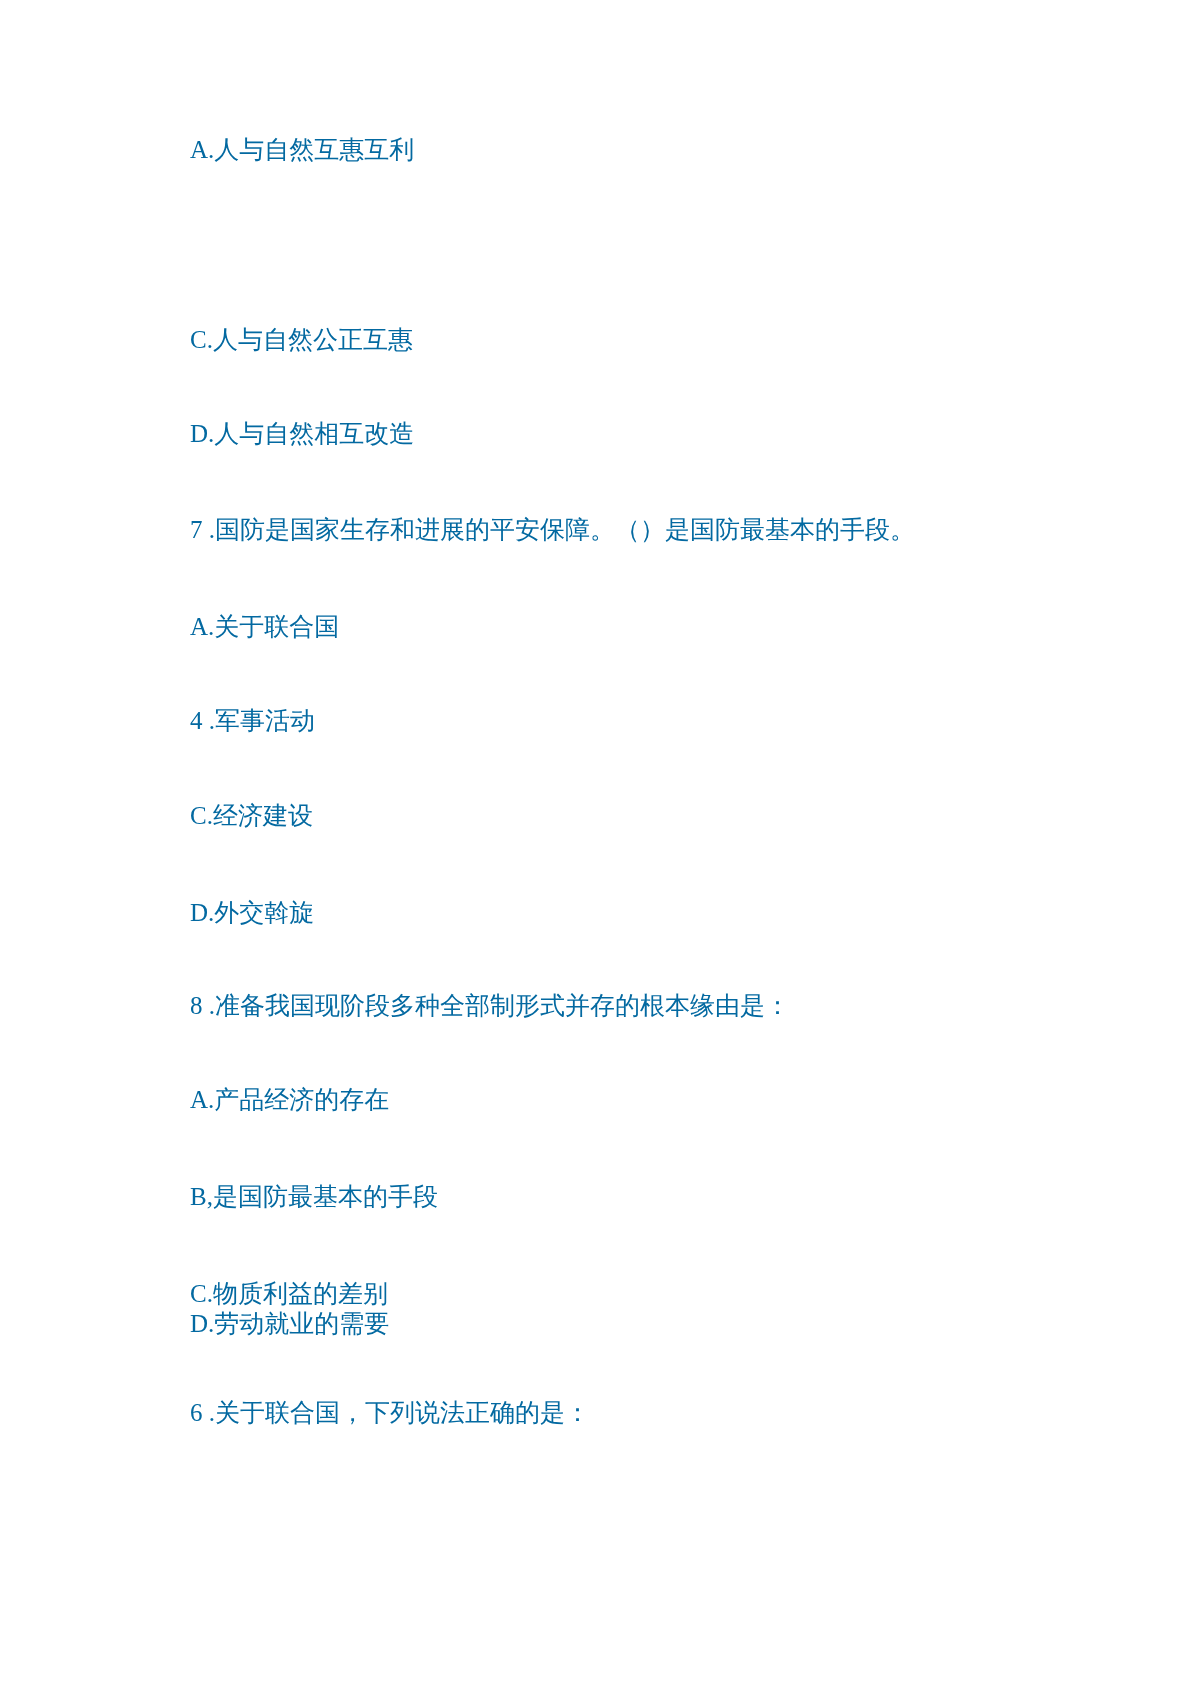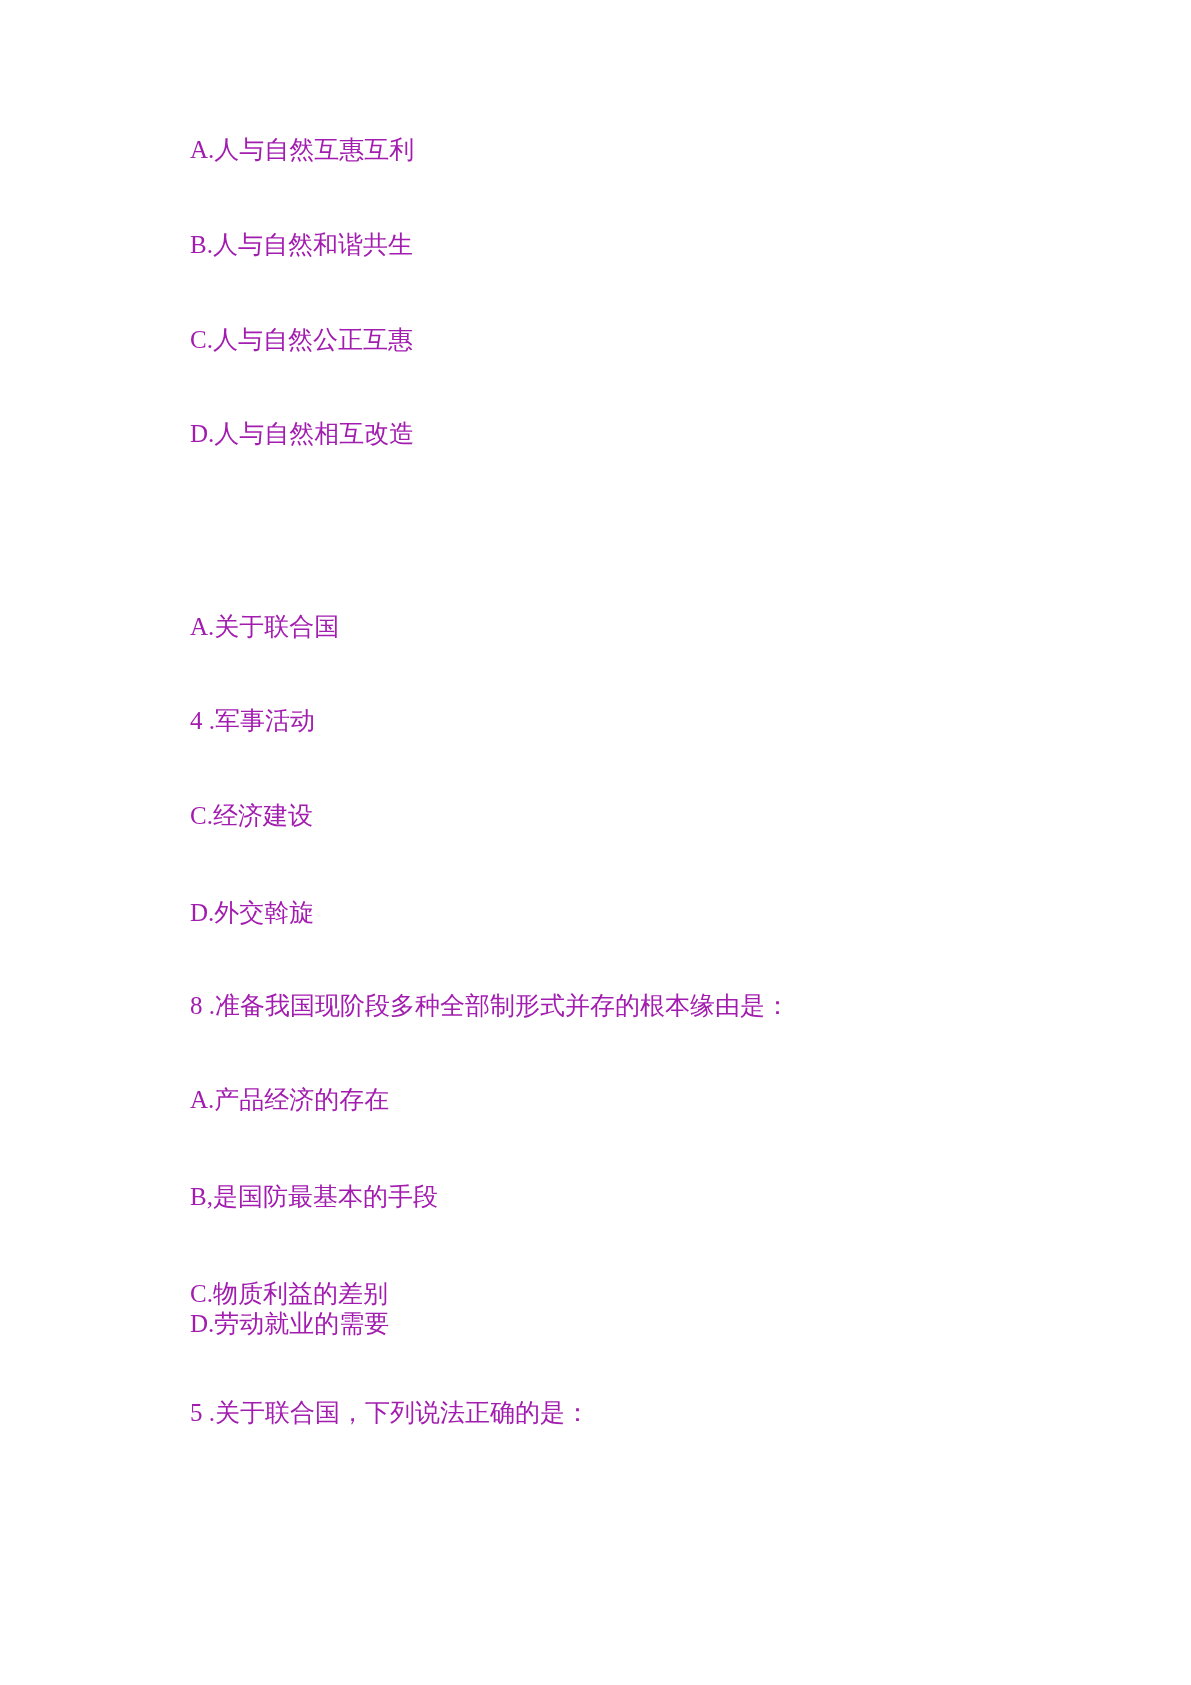--- a/index.html
+++ b/index.html
@@ -7,44 +7,44 @@
     padding: 0;
     background: #ffffff;
   }
   .page {
     position: relative;
     width: 1191px;
     height: 1685px;
     background: #ffffff;
     overflow: hidden;
     font-family: "Liberation Serif", "DejaVu Serif", serif;
-    color: #a21caf;
+    color: #0369a1;
   }
   .line {
     position: absolute;
     left: 190px;
     right: 60px;
     font-size: 25px;
     line-height: 30px;
     white-space: pre;
     letter-spacing: 0px;
     font-weight: 400;
   }
 </style>
 </head>
 <body>
 
 <div class="page">
   <div class="line" style="top:135px">A.人与自然互惠互利</div>
-  <div class="line" style="top:230px">B.人与自然和谐共生</div>
   <div class="line" style="top:419px">D.人与自然相互改造</div>
   <div class="line" style="top:325px">C.人与自然公正互惠</div>
+  <div class="line" style="top:515px">7 .国防是国家生存和进展的平安保障。（）是国防最基本的手段。</div>
   <div class="line" style="top:612px">A.关于联合国</div>
   <div class="line" style="top:706px">4 .军事活动</div>
   <div class="line" style="top:801px">C.经济建设</div>
   <div class="line" style="top:898px">D.外交斡旋</div>
   <div class="line" style="top:991px">8 .准备我国现阶段多种全部制形式并存的根本缘由是：</div>
   <div class="line" style="top:1085px">A.产品经济的存在</div>
   <div class="line" style="top:1182px">B,是国防最基本的手段</div>
   <div class="line" style="top:1279px">C.物质利益的差别</div>
   <div class="line" style="top:1309px">D.劳动就业的需要</div>
-  <div class="line" style="top:1398px">5 .关于联合国，下列说法正确的是：</div>
+  <div class="line" style="top:1398px">6 .关于联合国，下列说法正确的是：</div>
 </div>
 
 </body></html>

